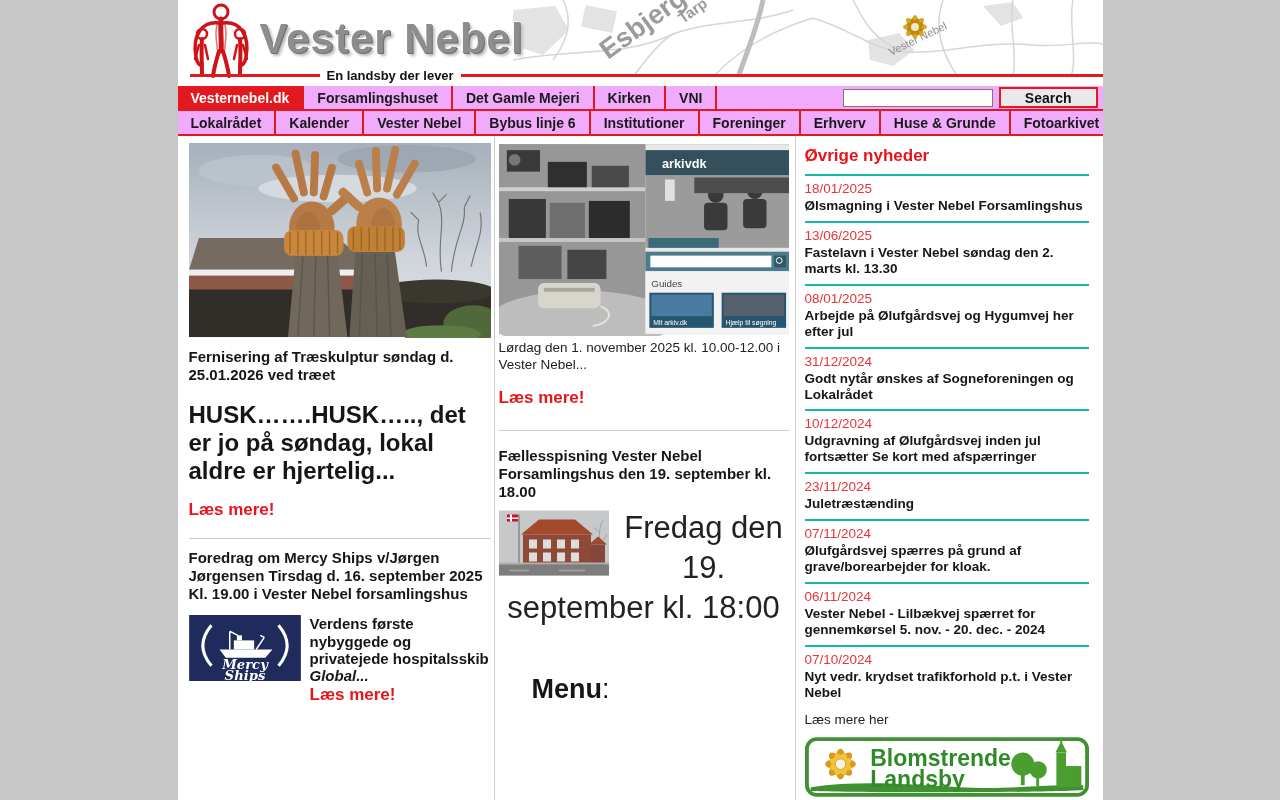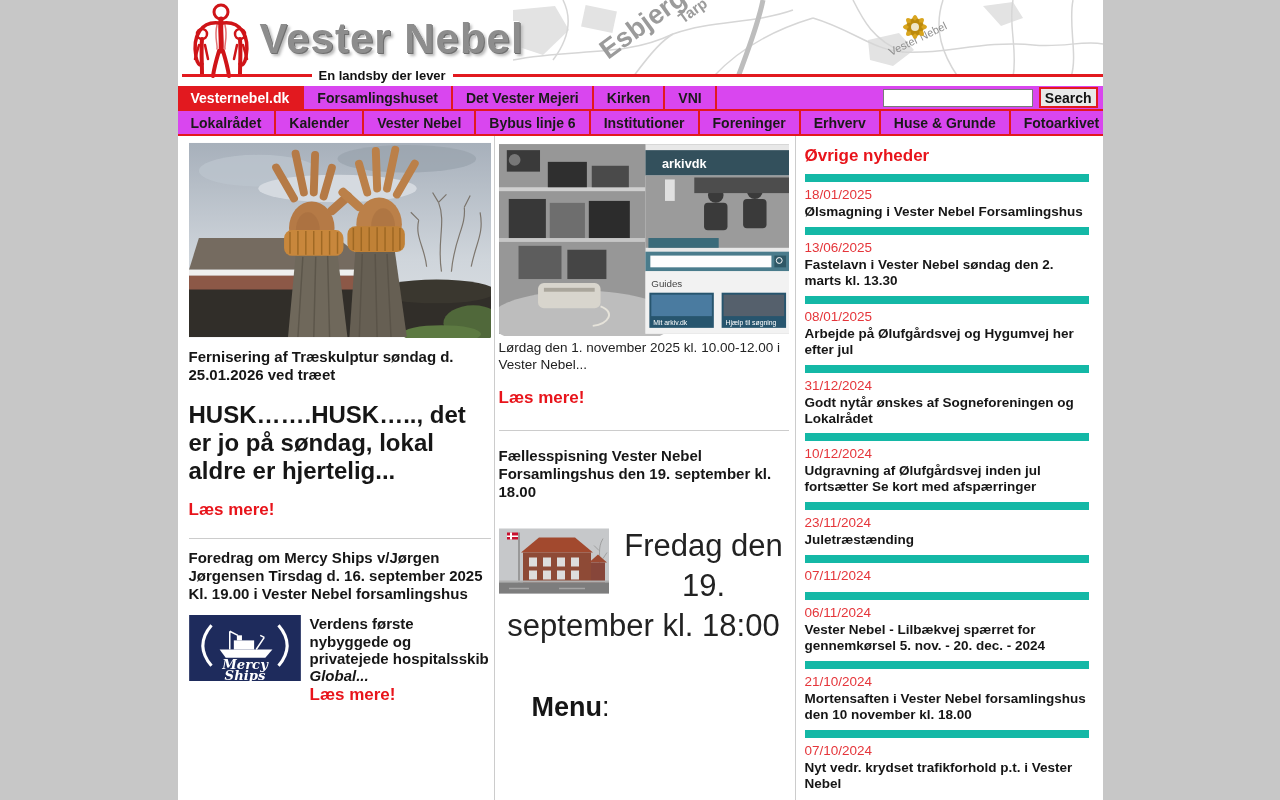--- a/index.html
+++ b/index.html
@@ -6,33 +6,33 @@
   html,body { width:1280px; height:800px; overflow:hidden; }
   body { background:#c7c7c7; font-family:"Liberation Sans", sans-serif; color:#1a1a1a; }
   .page { width:925px; height:800px; margin:0 auto; background:#fff; position:relative; overflow:hidden; }
 
   
   .header { position:relative; height:86px; background:#fff; overflow:hidden; }
   .map-svg { position:absolute; right:0; top:0; width:590px; height:77px; }
   .logo-svg { position:absolute; left:6px; top:1px; width:74px; height:77px; }
   .site-title { position:absolute; left:82px; top:15px; font-size:42px; font-weight:bold; letter-spacing:1px;
     color:#8d8d8d; text-shadow:-1px -1px 0 #ffffff, 1px 1px 0 #6f6f6f, 3px 3px 3px #b9b9b9; }
-  .tagline-row { position:absolute; left:4px; right:0; bottom:3px; display:flex; align-items:center; height:15px; }
+  .tagline-row { position:absolute; left:12px; right:0; bottom:3px; display:flex; align-items:center; height:15px; }
   .tagline-row .tl-line-left { width:130px; height:3px; background:#e2191f; }
   .tagline-row .tl-line-right { flex:1; height:3px; background:#e2191f; }
   .tagline-text { font-size:13px; font-weight:bold; color:#111; padding:0 7px; white-space:nowrap; }
 
   
   .redline { height:2px; background:#e2191f; }
-  .nav { display:flex; align-items:stretch; height:23px; background:#d946ef; font-size:14px; font-weight:bold; }
+  .nav { display:flex; align-items:stretch; height:23px; background:#f0abfc; font-size:14px; font-weight:bold; }
   .nav-item { display:flex; align-items:center; padding:0 13px; border-right:2px solid #e2191f; cursor:pointer; white-space:nowrap; }
   .nav-item.active { background:#e2191f; color:#fff; }
   .search-area { margin-left:auto; display:flex; align-items:center; gap:6px; padding-right:5px; }
   .search-input { width:150px; height:18px; border:1px solid #7a7a7a; font-size:13px; padding:0 3px; font-family:"Liberation Sans", sans-serif; }
-  .search-btn { border:2px solid #e2191f; background:#e9e9e9; font-weight:bold; font-size:14px; height:21px; padding:0 4px;
+  .search-btn { border:2px solid #e2191f; background:#e9e9e9; font-weight:bold; font-size:14px; height:21px; padding:0 24px;
     font-family:"Liberation Sans", sans-serif; cursor:pointer; color:#111; }
 
   
   .main { display:flex; align-items:stretch; min-height:664px; }
   .col-left  { width:317px; min-width:317px; border-right:1px solid #ccc; padding:6px 3px 0 11px; }
   .col-mid   { width:301px; min-width:301px; border-right:1px solid #ccc; padding:6px 6px 0 4px; }
   .col-side  { flex:1; padding:8px 14px 0 9px; }
 
   .art-img { display:block; width:100%; }
   .art-title { font-size:15px; font-weight:bold; line-height:1.22; margin:10px 0 6px; color:#161616; }
@@ -41,28 +41,28 @@
   .laes-link { display:inline-block; color:#e8141b; font-weight:bold; font-size:17px; cursor:pointer; margin-bottom:8px; }
   .art-lower { border-top:1px solid #ccc; margin-top:10px; padding-top:6px; }
   .col-mid .art-lower { margin-top:14px; }
 
   .mercy-row { display:flex; gap:9px; margin-top:12px; }
   .mercy-logo { width:112px; height:66px; flex:none; }
   .mercy-text { font-size:15px; font-weight:bold; line-height:1.14; color:#161616; }
   .mercy-text .it { font-style:italic;text-align:center; }
   .mercy-row .laes-link { margin-top:1px; }
 
-  .dinner-block { margin-top:24px; font-size:31px; line-height:40px; text-align:center; color:#222; }
+  .dinner-block { margin-top:6px; font-size:31px; line-height:40px; text-align:center; color:#222; }
   .dinner-img { float:left; width:110px; height:66px; margin:2px 10px 12px 0; }
   .menu-line { clear:both; font-size:27px; margin-top:46px; color:#161616; }
   .menu-line .b { font-weight:bold;margin-left:33px; }
 
   
   .side-heading { color:#e8141b; font-size:17px; font-weight:bold; margin:2px 0 8px; }
-  .news-item { border-top:8px solid #14b8a6; padding:5px 0 7px; cursor:pointer; }
+  .news-item { border-top:2px solid #14b8a6; padding:5px 0 7px; cursor:pointer; }
   .news-date { color:#e5353a; font-size:13.5px; margin-bottom:2px; }
   .news-title { font-size:13.5px; font-weight:bold; line-height:1.18; color:#161616; }
   .more-link { font-size:13.5px; color:#222; margin:4px 0 9px; cursor:pointer; }
   .banner-svg { width:100%; height:62px; display:block; cursor:pointer; }
 </style>
 </head>
 <body>
 
 <div class="page">
 
@@ -134,21 +134,21 @@
       <div class="tagline-text">En landsby der lever</div>
       <div class="tl-line-right"></div>
     </div>
   </div>
 
   <div class="nav">
     <div class="nav-item active">Vesternebel.dk</div>
     <div style="display:flex;align-items:stretch;">
 
     <div class="nav-item">Forsamlingshuset</div>
-        <div class="nav-item">Det Vester Mejeri</div>
+        <div class="nav-item">Det Gamle Mejeri</div>
         <div class="nav-item">Kirken</div>
         <div class="nav-item">VNI</div>
       </div>
     <div class="search-area">
       <input class="search-input" type="text" value="" style="">
       <button class="search-btn">Search</button>
     </div>
   </div>
   <div class="redline"></div>
 
@@ -406,31 +406,28 @@
             <div class="news-title">Udgravning af Ølufgårdsvej inden jul fortsætter Se kort med afspærringer</div>
           </div>
 
           <div class="news-item">
             <div class="news-date">23/11/2024</div>
             <div class="news-title">Juletræstænding</div>
           </div>
 
           <div class="news-item">
             <div class="news-date">07/11/2024</div>
+            <div class="news-title">Ølufgårdsvej spærres på grund af grave/borearbejder for kloak.</div>
           </div>
 
           <div class="news-item">
             <div class="news-date">06/11/2024</div>
             <div class="news-title">Vester Nebel - Lilbækvej spærret for gennemkørsel 5. nov. - 20. dec. - 2024</div>
           </div>
 
-          <div class="news-item">
-            <div class="news-date">21/10/2024</div>
-            <div class="news-title">Mortensaften i Vester Nebel forsamlingshus den 10 november kl. 18.00</div>
-          </div>
 
           <div class="news-item">
             <div class="news-date">07/10/2024</div>
             <div class="news-title">Nyt vedr. krydset trafikforhold p.t. i Vester Nebel</div>
           </div>
         </div>
 
       <div class="more-link">Læs mere her</div>
 
       <svg class="banner-svg" viewBox="0 0 296 62">

